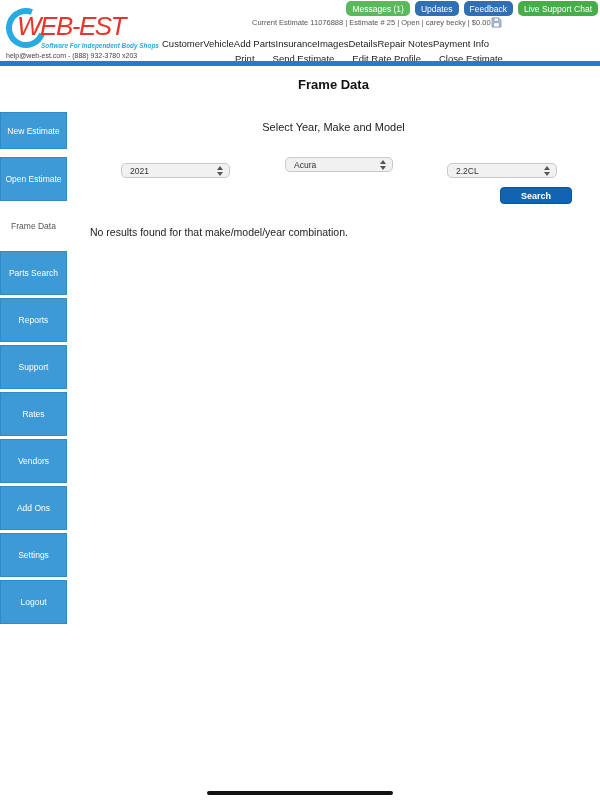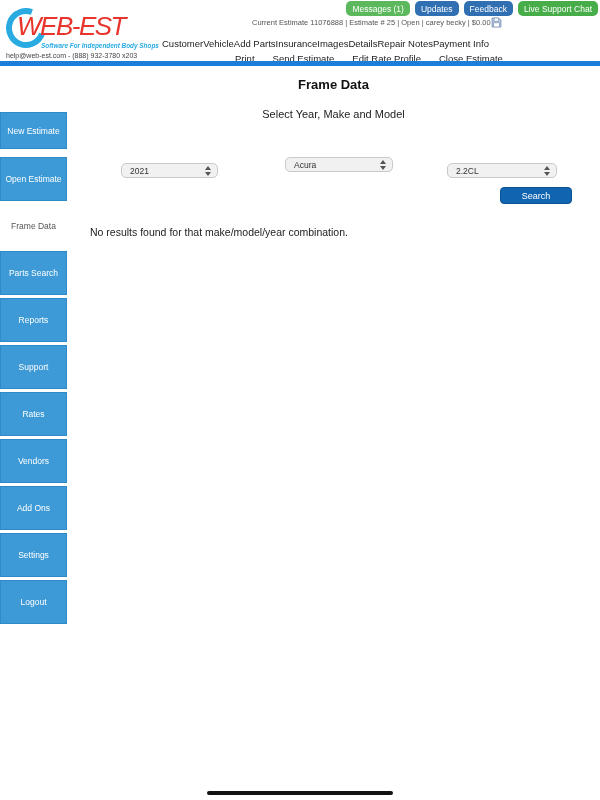--- a/index.html
+++ b/index.html
@@ -45,34 +45,34 @@
   .sb-btn { height:44px; margin-bottom:3px; background:var(--sidebar-blue); color:#fff;
     font-size:8.5px; display:flex; align-items:center; justify-content:center; text-align:center;
     border:1px solid var(--sidebar-blue-dk); cursor:pointer; }
   .sb-btn.first { height:37px; margin-bottom:8px; }
   .sb-btn.active { background:#fff; color:#555; border-color:#fff; cursor:default; }
 
   
   .content { position:absolute; left:67px; top:66px; right:0; text-align:center; }
   .page-title { font-size:13px; font-weight:bold; color:#111; margin-top:11px; }
   .assist { font-size:7.5px; color:#333; margin-top:7px; line-height:1.55; }
-  .select-prompt { font-size:11px; color:#222; margin-top:16px; }
+  .select-prompt { font-size:11px; color:#222; margin-top:29px; }
 
   .dropdown { position:absolute; height:15px; background:#f1f1f2; border:1px solid #c9c9cb;
     border-radius:5px; display:flex; align-items:center; justify-content:space-between;
     padding:0 6px 0 8px; font-size:8.5px; color:#333; cursor:pointer; }
-  .dd-year  { left:121px; top:163px; width:97px; }
+  .dd-year  { left:121px; top:163px; width:109px; }
   .dd-make  { left:285px; top:157px; width:108px; }
   .dd-model { left:447px; top:163px; width:110px; }
   .updown { display:flex; flex-direction:column; gap:2px; align-items:center; }
   .updown .tri-up   { width:0; height:0; border-left:3px solid transparent; border-right:3px solid transparent; border-bottom:4px solid #555; }
   .updown .tri-down { width:0; height:0; border-left:3px solid transparent; border-right:3px solid transparent; border-top:4px solid #555; }
 
   .search-btn { position:absolute; left:500px; top:187px; width:72px; height:17px;
-    background:var(--search-blue); color:#fff; font-size:9px; font-weight:normal;
+    background:var(--search-blue); color:#fff; font-size:9px; font-weight:bold;
     border:1px solid #0d5494; border-radius:4px; cursor:pointer; font-family:inherit; }
 
   .no-results { position:absolute; left:90px; top:226px; font-size:10.5px; color:#222; text-align:left; }
 
   .home-indicator { position:absolute; left:207px; top:791px; width:186px; height:4px;
     background:#121212; border-radius:2px; }
 </style>
 </head>
 <body>
 

